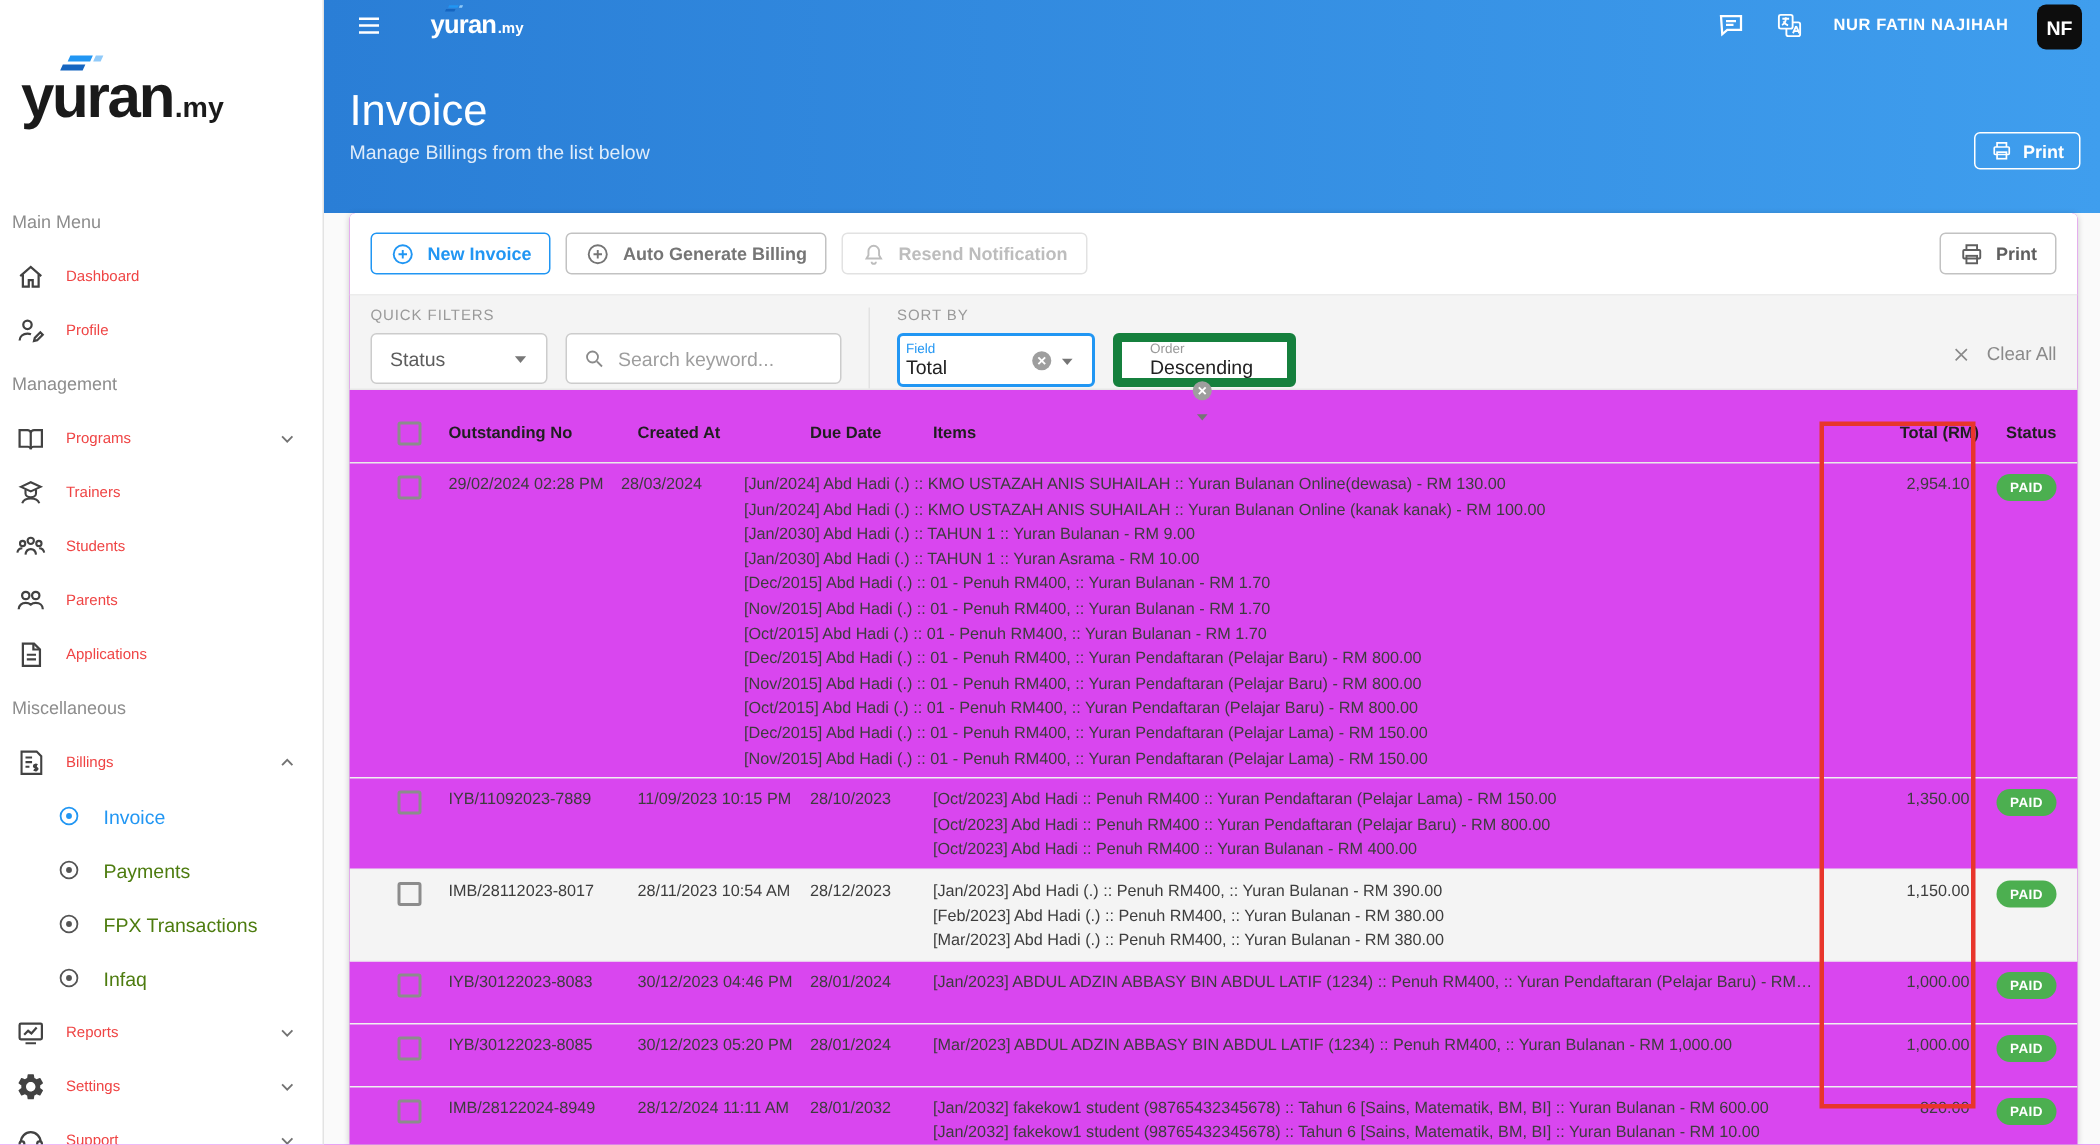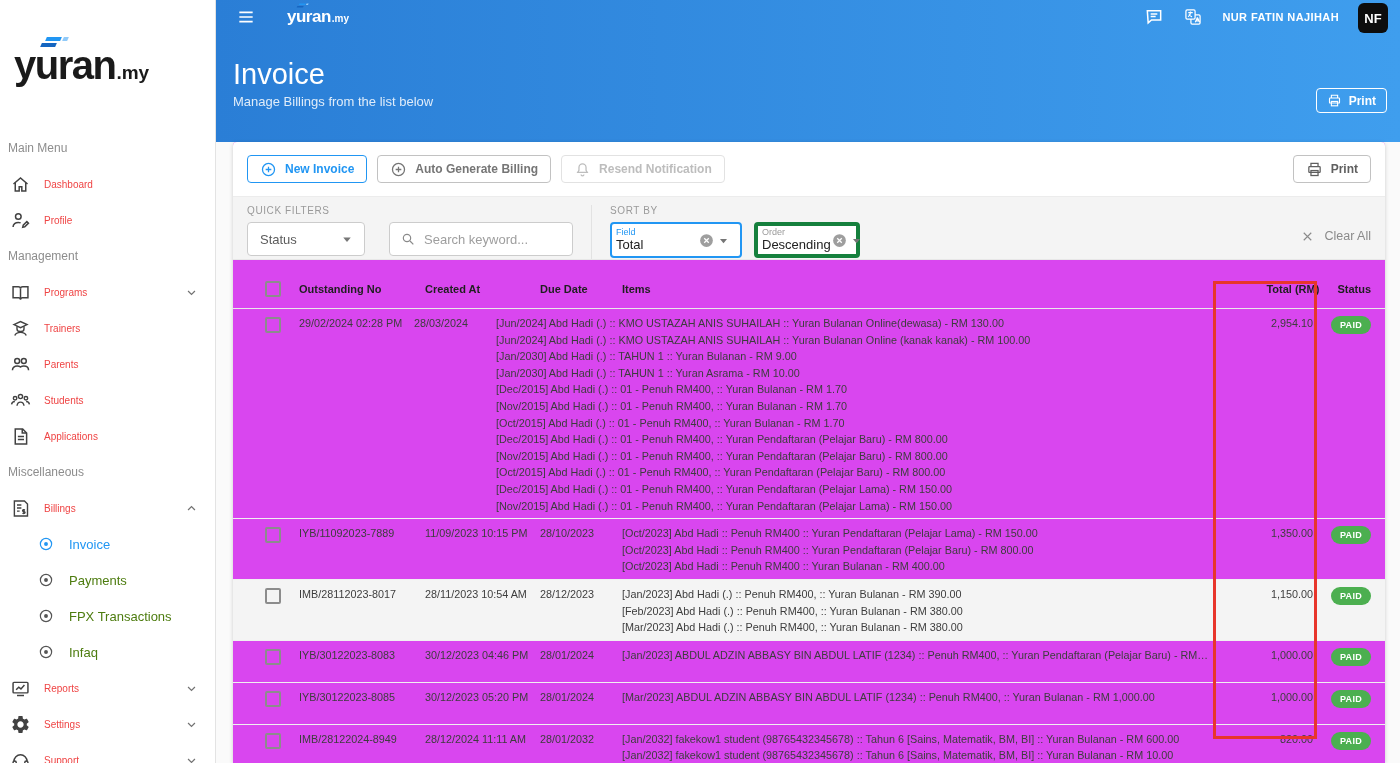--- a/index.html
+++ b/index.html
@@ -68,30 +68,30 @@
   .ctl-icon { width:17px; height:17px; display:inline-block; }
 
   .filters { height:64px; background:#f4f4f4; border-top:1px solid #ececec; border-bottom:1px solid #e7e7e7;
              display:flex; padding:8px 14px 0; }
   .fgroup-label { font-size:10px; color:#9a9a9a; letter-spacing:.6px; margin-bottom:6px; }
   .fcontrols { display:flex; gap:12px; align-items:center; }
   .status-select { width:118px; height:34px; background:#fff; border:1px solid #ccc; border-radius:4px;
                    display:flex; align-items:center; padding:0 8px 0 12px; font-size:13px; color:#5c5c5c; cursor:pointer; }
   .dd-arrow { width:18px; height:18px; color:#777; margin-left:auto; }
   .search-box { width:184px; height:34px; background:#fff; border:1px solid #ccc; border-radius:4px;
-                display:flex; align-items:center; padding:0 10px; gap:8px;margin-left:12px; }
+                display:flex; align-items:center; padding:0 10px; gap:8px; }
   .search-box .ctl-icon { color:#8a8a8a; width:16px; height:16px; }
   .search-box input { border:none; outline:none; background:transparent; font-size:13px; color:#444;
                       width:130px; font-family:inherit; }
   .search-box input::placeholder { color:#9e9e9e; }
   .fdivider { width:1px; background:#e2e2e2; margin:0 18px; align-self:stretch; }
   .chip { height:36px; background:#fff; border-radius:4px; display:flex; align-items:center;
           padding:0 8px 0 4px; cursor:pointer; }
   .chip-field { width:132px; border:2px solid var(--accent,#2196f3); }
-  .chip-order { width:106px; border:4px solid #15803d; }
+  .chip-order { width:122px; border:6px solid #15803d;flex-direction:column; }
   .chip-l { flex:1; display:flex; flex-direction:column; justify-content:center; line-height:1.1; }
   .chip-lab { font-size:9px; color:#9a9a9a; }
   .chip-field .chip-lab { color:var(--accent,#2196f3); }
   .chip-val { font-size:13px; color:#212121; }
   .chip-ico { width:17px; height:17px; color:#9e9e9e; flex:none; }
   .clear-all { margin-left:auto; align-self:center; margin-top:8px; display:flex; align-items:center;
                gap:9px; font-size:12.5px; color:#8a8a8a; cursor:pointer; }
   .clear-all .ctl-icon { width:15px; height:15px; color:#8a8a8a; }
 
   
@@ -185,41 +185,41 @@
             <path d="M8 9.5v3c0 1.6 1.8 2.9 4 2.9s4-1.3 4-2.9v-3"></path>
             <path d="M5.5 20c.8-2.3 3.4-3.6 6.5-3.6s5.7 1.3 6.5 3.6"></path>
           </svg>
         </span>
           <span>Trainers</span>
           <span class="side-chevron" style="visibility: hidden;"></span>
         </div>
 
         <div class="side-item">
           <span class="side-icon">
-          <svg viewBox="0 0 24 24" fill="none" stroke="currentColor" stroke-width="1.7">
-            <circle cx="8.2" cy="8" r="2.8"></circle>
-            <circle cx="15.8" cy="8" r="2.8"></circle>
-            <path d="M2.8 18.5c0-3 2.4-4.8 5.4-4.8 1.5 0 2.8.4 3.8 1.2 1-.8 2.3-1.2 3.8-1.2 3 0 5.4 1.8 5.4 4.8"></path>
-          </svg>
-        </span>
-          <span>Parents</span>
-          <span class="side-chevron" style="visibility: hidden;"></span>
-        </div>
-
-        <div class="side-item">
-          <span class="side-icon">
           <svg viewBox="0 0 24 24" fill="none" stroke="currentColor" stroke-width="1.6">
             <circle cx="12" cy="7.5" r="2.4"></circle>
             <circle cx="5.8" cy="9.5" r="2"></circle>
             <circle cx="18.2" cy="9.5" r="2"></circle>
             <path d="M8 18c.3-2.6 1.9-4.2 4-4.2s3.7 1.6 4 4.2"></path>
             <path d="M1.8 16.5c.3-2.2 1.8-3.4 3.8-3.4M22.2 16.5c-.3-2.2-1.8-3.4-3.8-3.4"></path>
           </svg>
         </span>
           <span>Students</span>
+          <span class="side-chevron" style="visibility: hidden;"></span>
+        </div>
+
+        <div class="side-item">
+          <span class="side-icon">
+          <svg viewBox="0 0 24 24" fill="none" stroke="currentColor" stroke-width="1.7">
+            <circle cx="8.2" cy="8" r="2.8"></circle>
+            <circle cx="15.8" cy="8" r="2.8"></circle>
+            <path d="M2.8 18.5c0-3 2.4-4.8 5.4-4.8 1.5 0 2.8.4 3.8 1.2 1-.8 2.3-1.2 3.8-1.2 3 0 5.4 1.8 5.4 4.8"></path>
+          </svg>
+        </span>
+          <span>Parents</span>
           <span class="side-chevron" style="visibility: hidden;"></span>
         </div>
 
         <div class="side-item">
           <span class="side-icon">
           <svg viewBox="0 0 24 24" fill="none" stroke="currentColor" stroke-width="1.7">
             <path d="M6 3.5h8.5L19 8v12.5H6z"></path>
             <path d="M14 3.5V8h4.7"></path>
             <path d="M9 12h7M9 15.5h7"></path>
           </svg>

